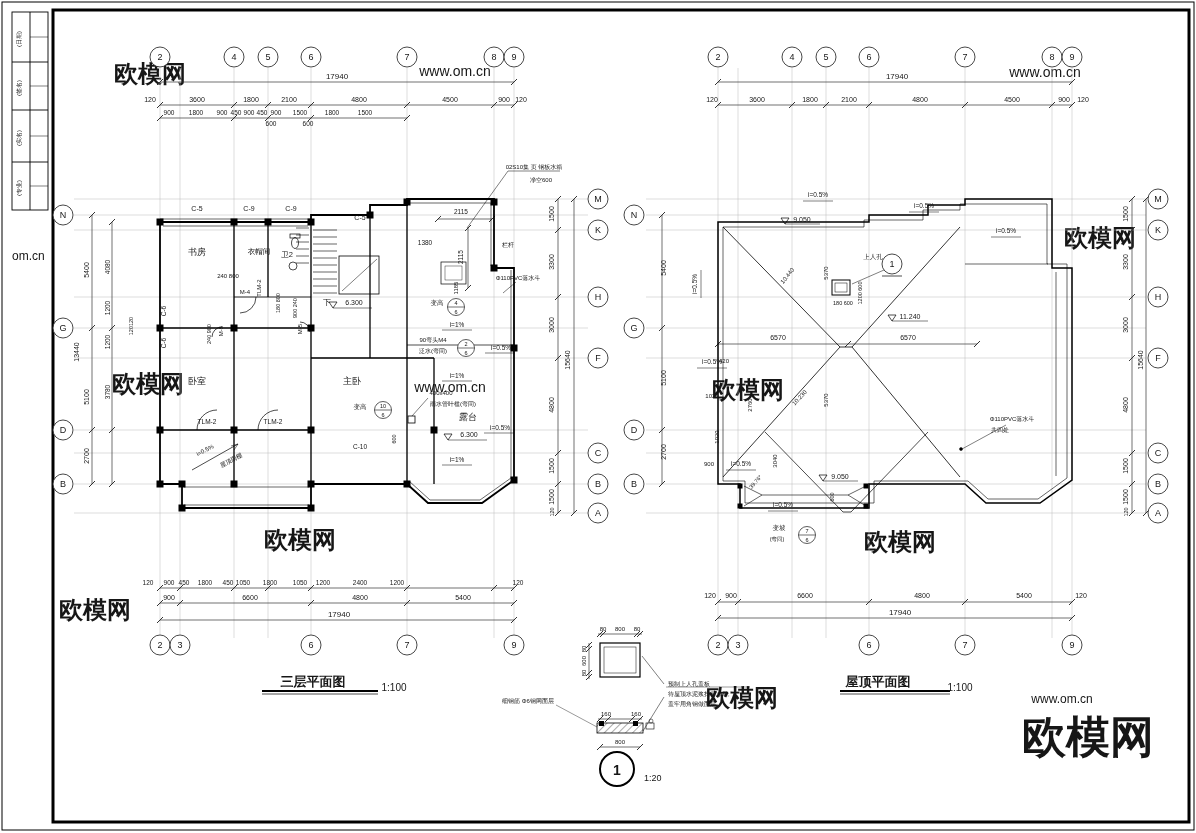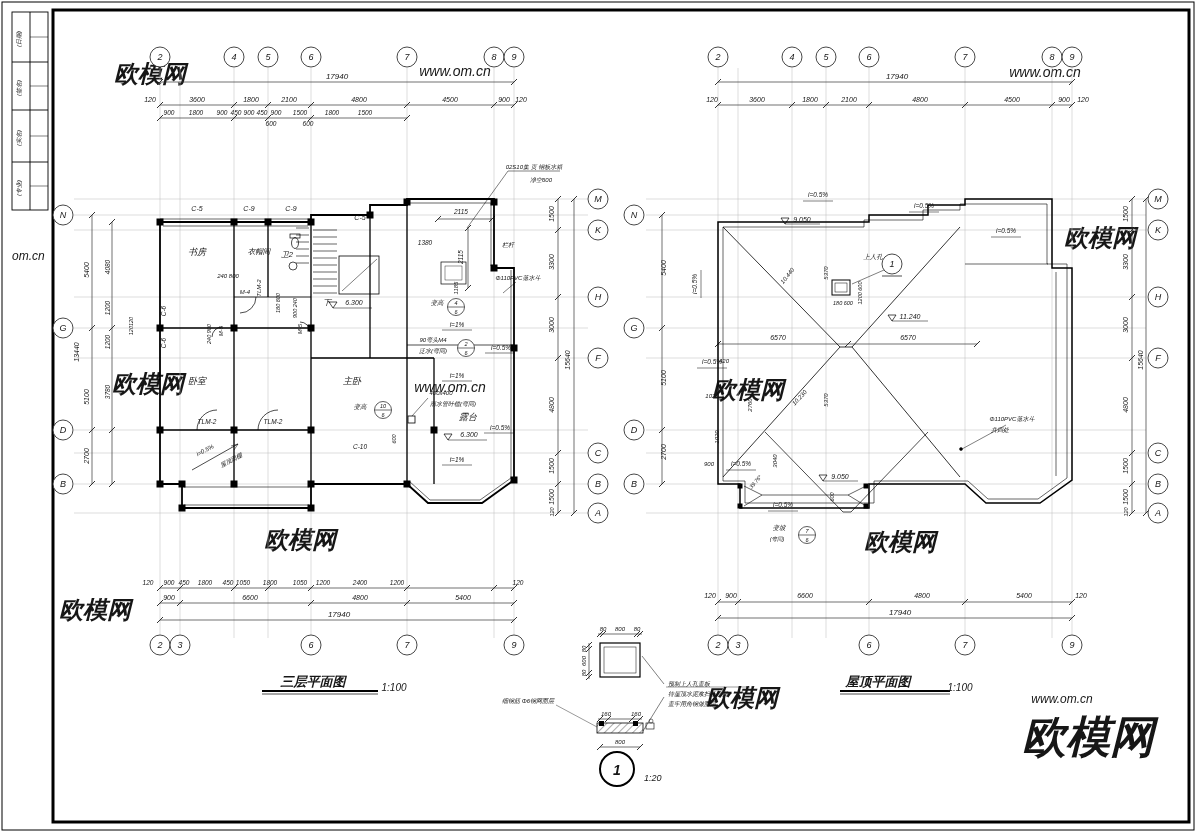--- a/index.html
+++ b/index.html
@@ -1,16 +1,16 @@
 <!DOCTYPE html>
 <html><head>
 <meta charset="utf-8">
 <style>
   html,body{margin:0;padding:0;background:#fff;}
-  #stage{position:relative;width:1196px;height:833px;background:#fff;overflow:hidden;font-style:italic;}
+  #stage{position:relative;width:1196px;height:833px;background:#fff;overflow:hidden;}
   svg{position:absolute;left:0;top:0;}
   svg text{font-family:"Liberation Sans","DejaVu Sans",sans-serif;fill:#161616;}
 </style>
 </head>
 <body>
 
 <div id="stage">
 <svg id="d" width="1196" height="833" viewBox="0 0 1196 833">
   <defs>
     <pattern id="hh" width="5" height="5" patternUnits="userSpaceOnUse" patternTransform="rotate(45)">

